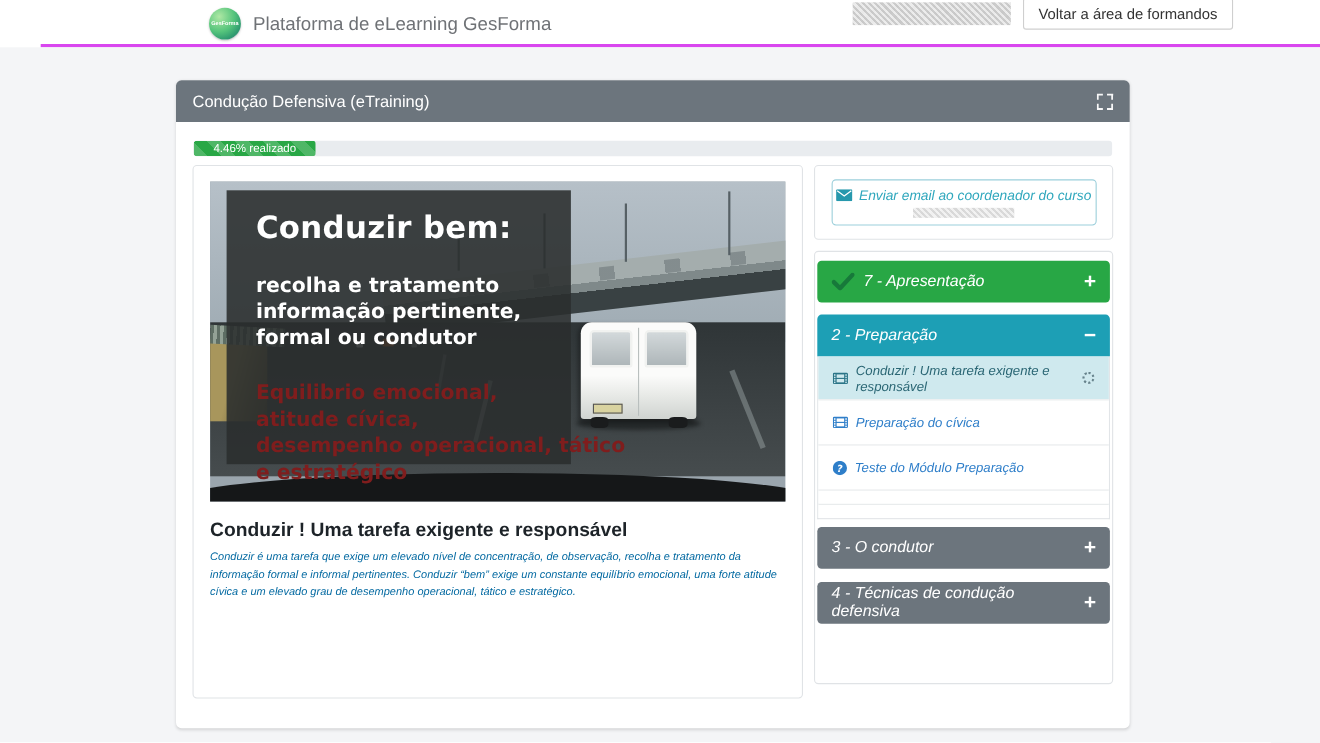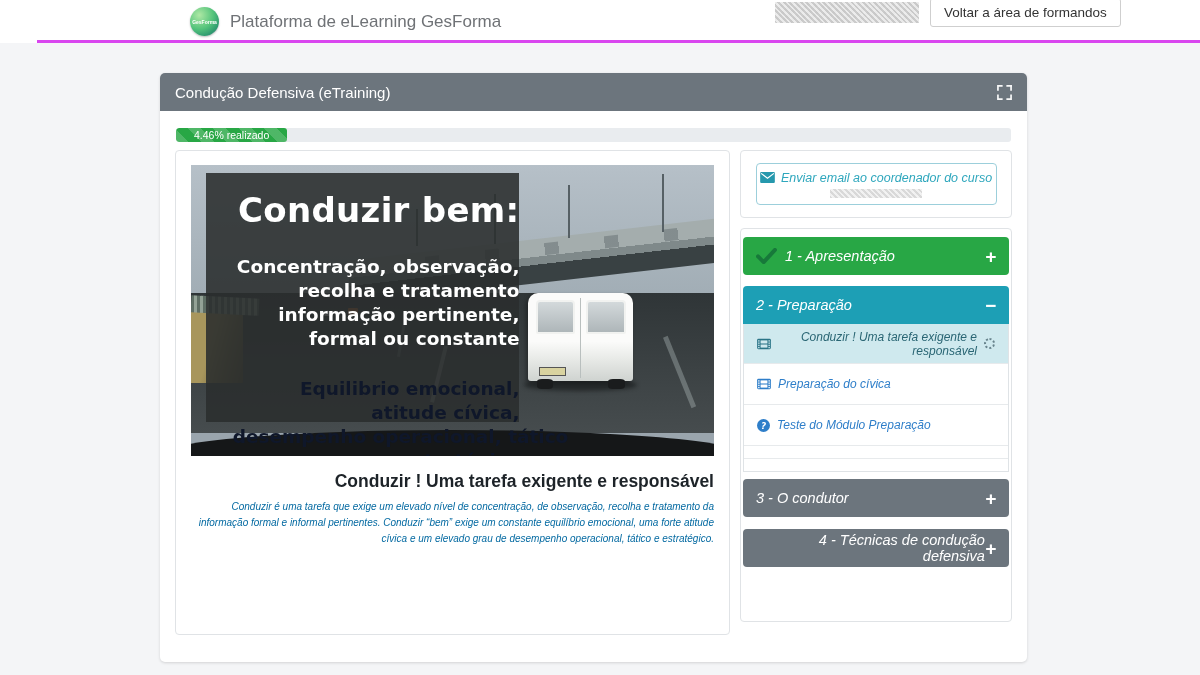--- a/index.html
+++ b/index.html
@@ -20,21 +20,21 @@
     color:#fff; font-size:5px; font-weight:bold; box-shadow:0 1px 2px rgba(0,0,0,.25);}
   .app-title{font-size:17px; color:#6f7276;}
   .header-right{position:absolute; left:738px; top:0; height:25px; display:flex; align-items:center; gap:11px;}
   .redacted-lg{width:144px; height:21px; border-radius:1px;
     background:repeating-linear-gradient(45deg, rgba(198,198,198,.85) 0 2px, rgba(236,236,236,.85) 2px 4px),
                repeating-linear-gradient(-45deg, #d9d9d9 0 3px, #ededed 3px 6px);}
   .back-btn{height:29px; padding:0 13px; background:#fff; border:1px solid #cfcfcf; border-radius:3px;
     font-family:"Liberation Sans",sans-serif; font-size:13.5px; color:#333; cursor:pointer;}
 
   
-  .main{position:relative; height:632px; background:var(--pagebg);text-align:right;}
+  .main{position:relative; height:632px; background:var(--pagebg);}
   .panel{position:absolute; left:160px; top:30px; width:867px; height:589px; background:#fff;
     border-radius:5px; box-shadow:0 1px 3px rgba(0,0,0,.14);}
   .panel-head{height:38px; background:var(--gray); border-radius:5px 5px 0 0; display:flex;
     align-items:center; justify-content:space-between; padding:0 15px; color:#fff; font-size:15px;}
   .expand-btn{display:flex; align-items:center; cursor:pointer; opacity:.95;}
 
   .progress-track{margin:17px 16px 0; height:14px; background:var(--progressbg); border-radius:3px; overflow:hidden;}
   .progress-fill{height:100%; border-radius:3px; background:var(--green);
     background-image:repeating-linear-gradient(45deg, rgba(255,255,255,.18) 0 9px, transparent 9px 18px);
     display:flex; align-items:center; justify-content:center; color:#fff; font-size:10.5px; white-space:nowrap;}
@@ -84,23 +84,23 @@
   .van-split{position:absolute; left:49.5%; top:5%; width:1px; height:84%; background:#b9bfbe;}
   .van-plate{position:absolute; left:10%; bottom:14%; width:26%; height:9%;
     background:#d9d3a0; border:1px solid #555;}
   .van-wheel{position:absolute; bottom:0; width:16%; height:10%; background:#1a1c1d; border-radius:30%;}
   .van-wheel.left{left:8%;} .van-wheel.right{right:8%;}
   .dashboard{position:absolute; left:-6%; right:-6%; bottom:-8%; height:17%;
     background:#151718; border-radius:50% 50% 0 0;}
   .slide-overlay{position:absolute; left:2.8%; top:2.8%; width:60%; height:85.5%;
     background:rgba(42,45,46,.88); padding:17px 0 0 27px;
     font-family:"DejaVu Sans",sans-serif; font-weight:bold; color:#fff;}
-  .ov-heading{font-size:34px; letter-spacing:.3px; margin-bottom:25px; white-space:nowrap;}
+  .ov-heading{font-size:28px; letter-spacing:.3px; margin-bottom:25px; white-space:nowrap;}
   .ov-primary div, .ov-secondary div{white-space:nowrap; font-size:18.5px; line-height:1.3;}
-  .ov-secondary{margin-top:26px; color:#0f172a;}
+  .ov-secondary{margin-top:26px; color:#7f1d1d;}
 
   .lesson-title{font-size:17.5px; font-weight:bold; color:#1d2328; margin:15px 0 7px;}
   .lesson-desc{font-size:10px; line-height:1.62; color:#0369a1;font-style:italic;}
 
   
   .sidebar{width:272px;font-style:italic;}
   .email-card{height:68px; border:1px solid var(--cardborder); border-radius:4px; background:#fff;
     display:flex; align-items:center; justify-content:center;}
   .email-box{width:241px; height:42px; border:1px solid #9ccfdb; border-radius:4px; background:#fff;
     display:flex; flex-direction:column; align-items:center; justify-content:center; gap:4px;
@@ -190,24 +190,23 @@
             <div class="van-win right"></div>
             <div class="van-split"></div>
             <div class="van-plate"></div>
             <div class="van-wheel left"></div>
             <div class="van-wheel right"></div>
           </div>
           <div class="dashboard"></div>
           <div class="slide-overlay">
             <div class="ov-heading">Conduzir bem:</div>
             <div class="ov-primary">
-              <div>Concentração, observação,</div>
               <div>recolha e tratamento</div>
               <div>informação pertinente,</div>
-              <div>formal ou constante</div>
+              <div>formal ou condutor</div>
             </div>
             <div class="ov-secondary">
               <div>Equilibrio emocional,</div>
               <div>atitude cívica,</div>
               <div>desempenho operacional, tático</div>
               <div>e estratégico</div>
             </div>
           </div>
         </div>
         <h2 class="lesson-title">Conduzir ! Uma tarefa exigente e responsável</h2>
@@ -229,21 +228,21 @@
           </a>
         </div>
 
         <div class="modules-card">
 
           <div class="module module-green">
             <span class="mod-left">
               <svg width="21" height="16" viewBox="0 0 22 17">
                 <path d="M2 9l6 6L20 2" fill="none" stroke="#17793a" stroke-width="4.2" stroke-linecap="round" stroke-linejoin="round"></path>
               </svg>
-              <span>1 - Apresentação</span>
+              <span>7 - Apresentação</span>
             </span>
             <span class="toggle">+</span>
           </div>
 
           <div class="module module-teal">
             <span>2 - Preparação</span>
             <span class="toggle">−</span>
           </div>
           <ul class="items">
             <li class="item active">

